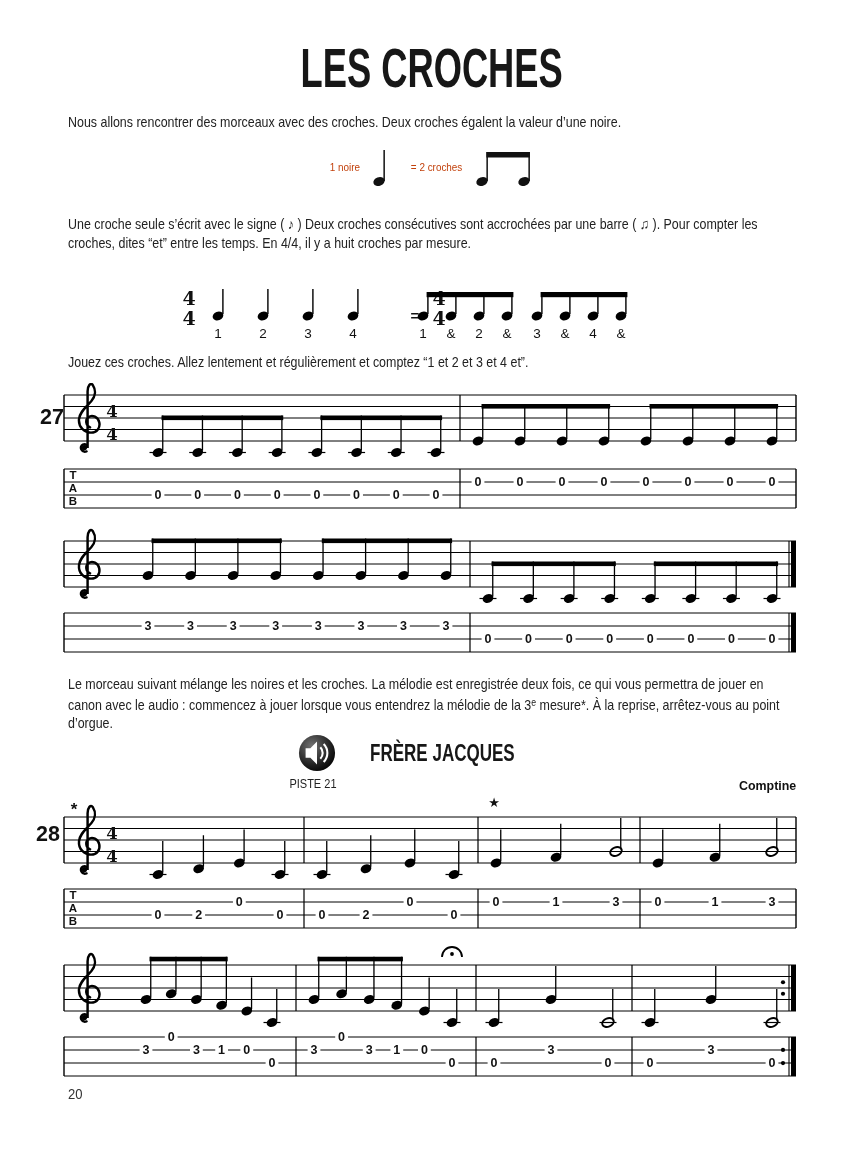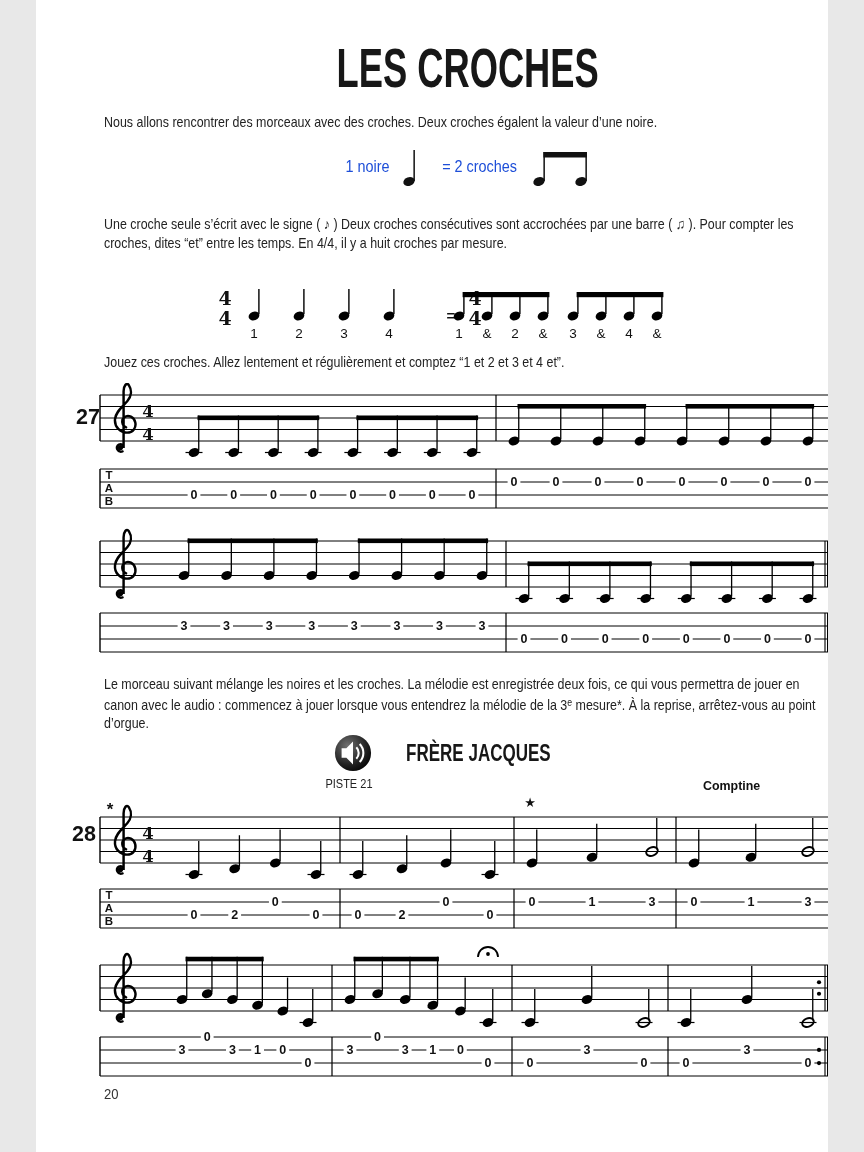--- a/index.html
+++ b/index.html
@@ -1,24 +1,24 @@
 <!DOCTYPE html>
 <html><head>
 <meta charset="utf-8">
 <style>
   html,body{margin:0;padding:0;background:#e8e8e8;}
-  .page{position:relative;width:792px;height:1152px;background:#ffffff;margin:0 auto;
+  .page{position:relative;width:864px;height:1152px;background:#ffffff;margin:0 auto;
         font-family:"Liberation Sans",sans-serif;color:#1c1c1c;overflow:hidden;}
   .title-wrap{position:absolute;top:36px;left:0;width:864px;text-align:center;}
   .title{display:inline-block;font-size:55px;font-weight:700;transform:scaleX(.66);
          transform-origin:center;white-space:nowrap;color:#171717;letter-spacing:0;}
   .para{position:absolute;left:68px;width:838px;transform:scaleX(.87);transform-origin:0 0;
         font-size:14.3px;line-height:18.6px;color:#222;}
   .eq-row{position:absolute;top:142px;left:0;width:864px;height:50px;display:flex;
-          justify-content:center;align-items:center;gap:9px;font-size:16px;color:#1d4ed8;}
+          justify-content:center;align-items:center;gap:9px;font-size:11px;color:#c2410c;}
   .eq-row .lbl{transform:scaleX(.9);}
   .songtitle{position:absolute;left:370px;top:740px;display:inline-block;font-size:23px;
              font-weight:700;transform:scaleX(.74);transform-origin:0 0;white-space:nowrap;color:#171717;}
   .piste{position:absolute;left:276px;top:777px;width:84px;text-align:center;font-size:12.5px;
          transform:scaleX(.88);transform-origin:0 0;color:#222;}
   .genre{position:absolute;right:68px;top:778px;font-size:13.5px;font-weight:700;
          transform:scaleX(.92);transform-origin:100% 0;color:#111;}
   .pagenum{position:absolute;left:68px;top:1086px;font-size:14.5px;transform:scaleX(.9);
            transform-origin:0 0;color:#333;}
   .audio-icon{position:absolute;left:298px;top:734px;}

